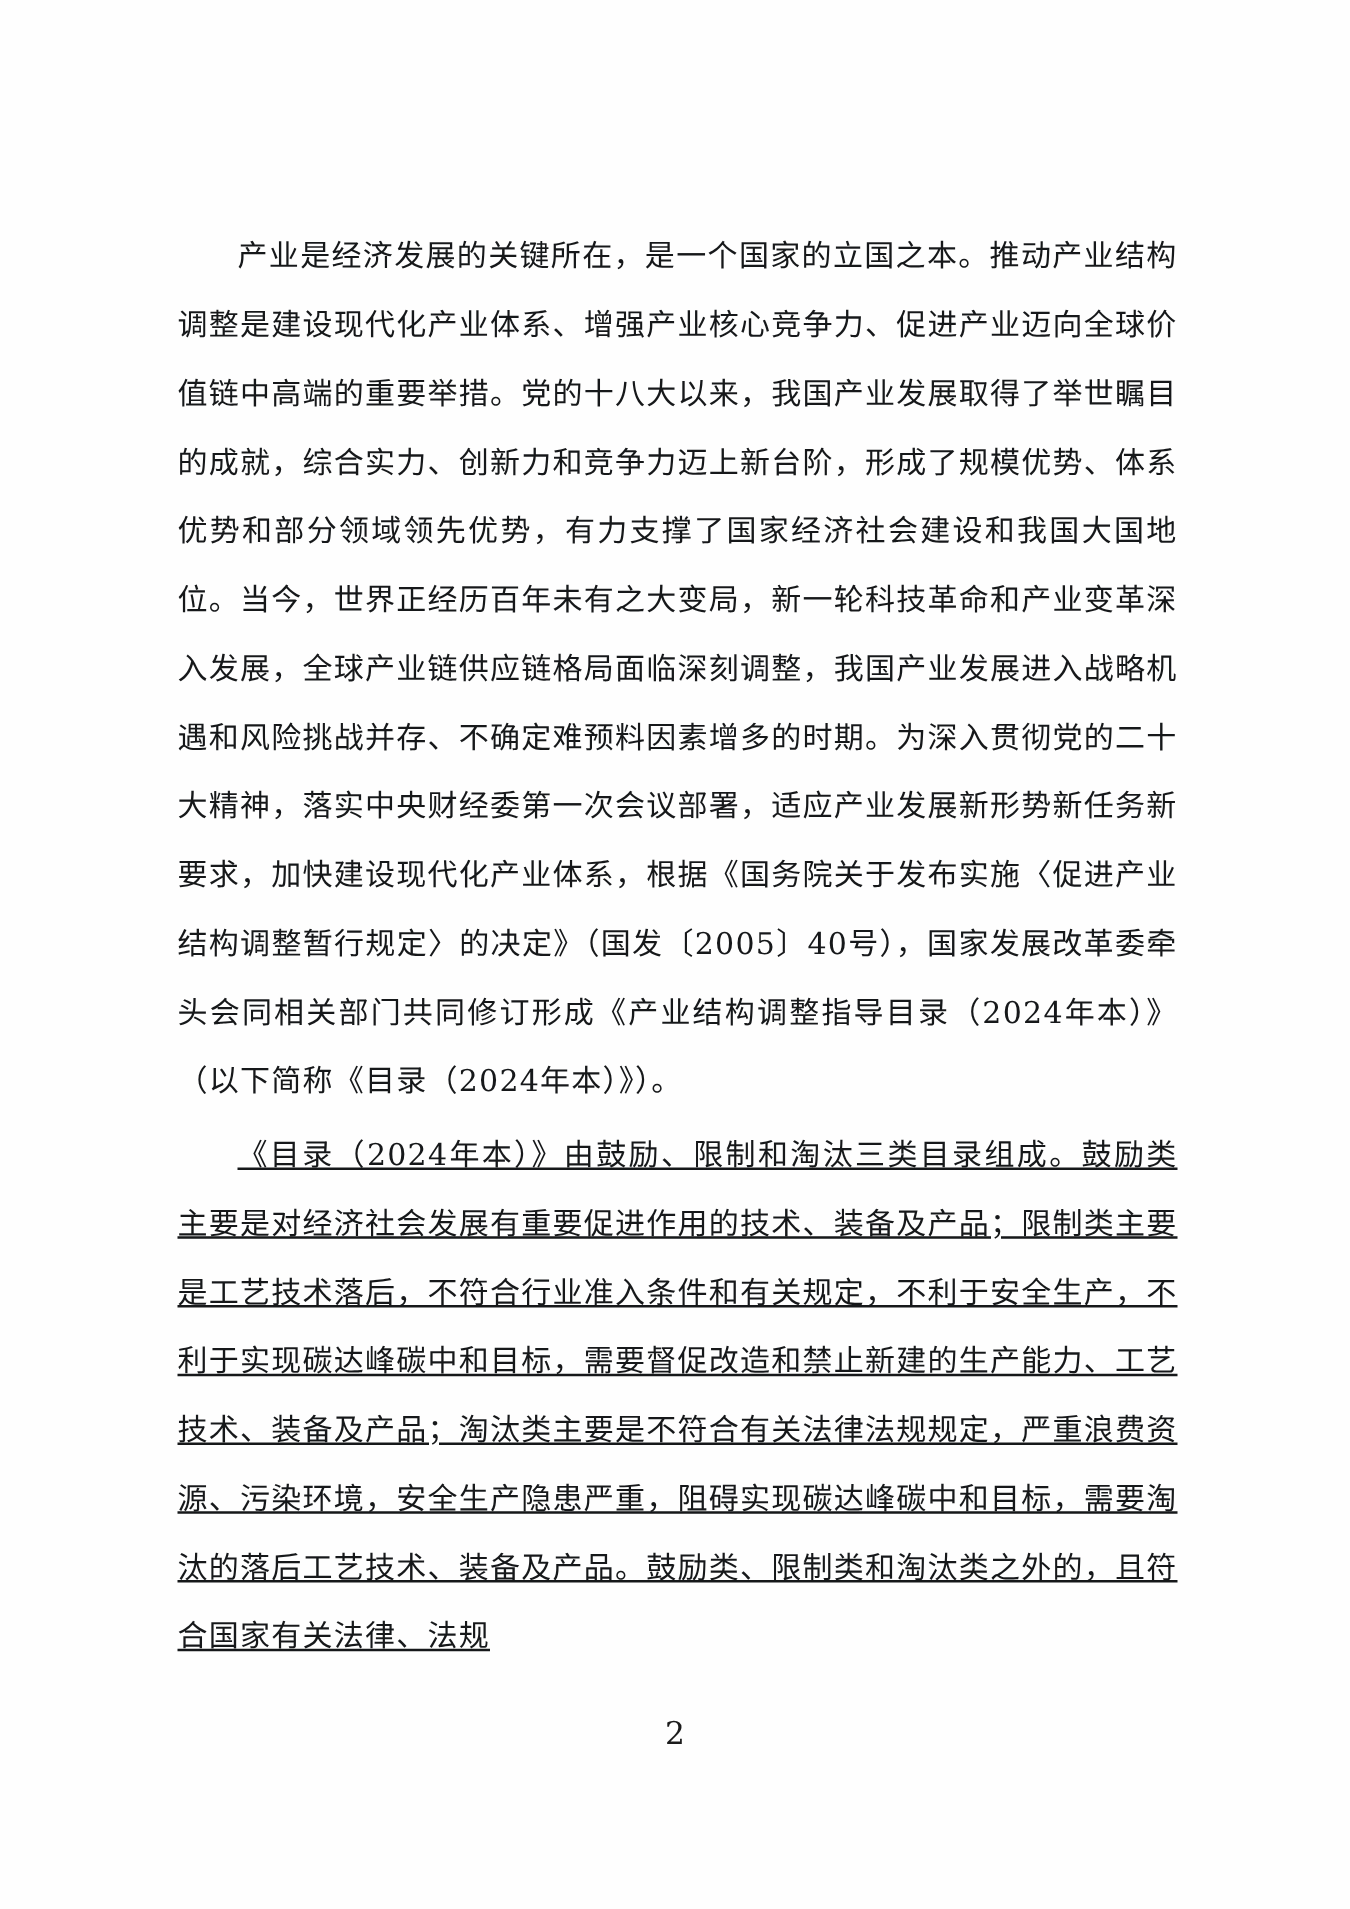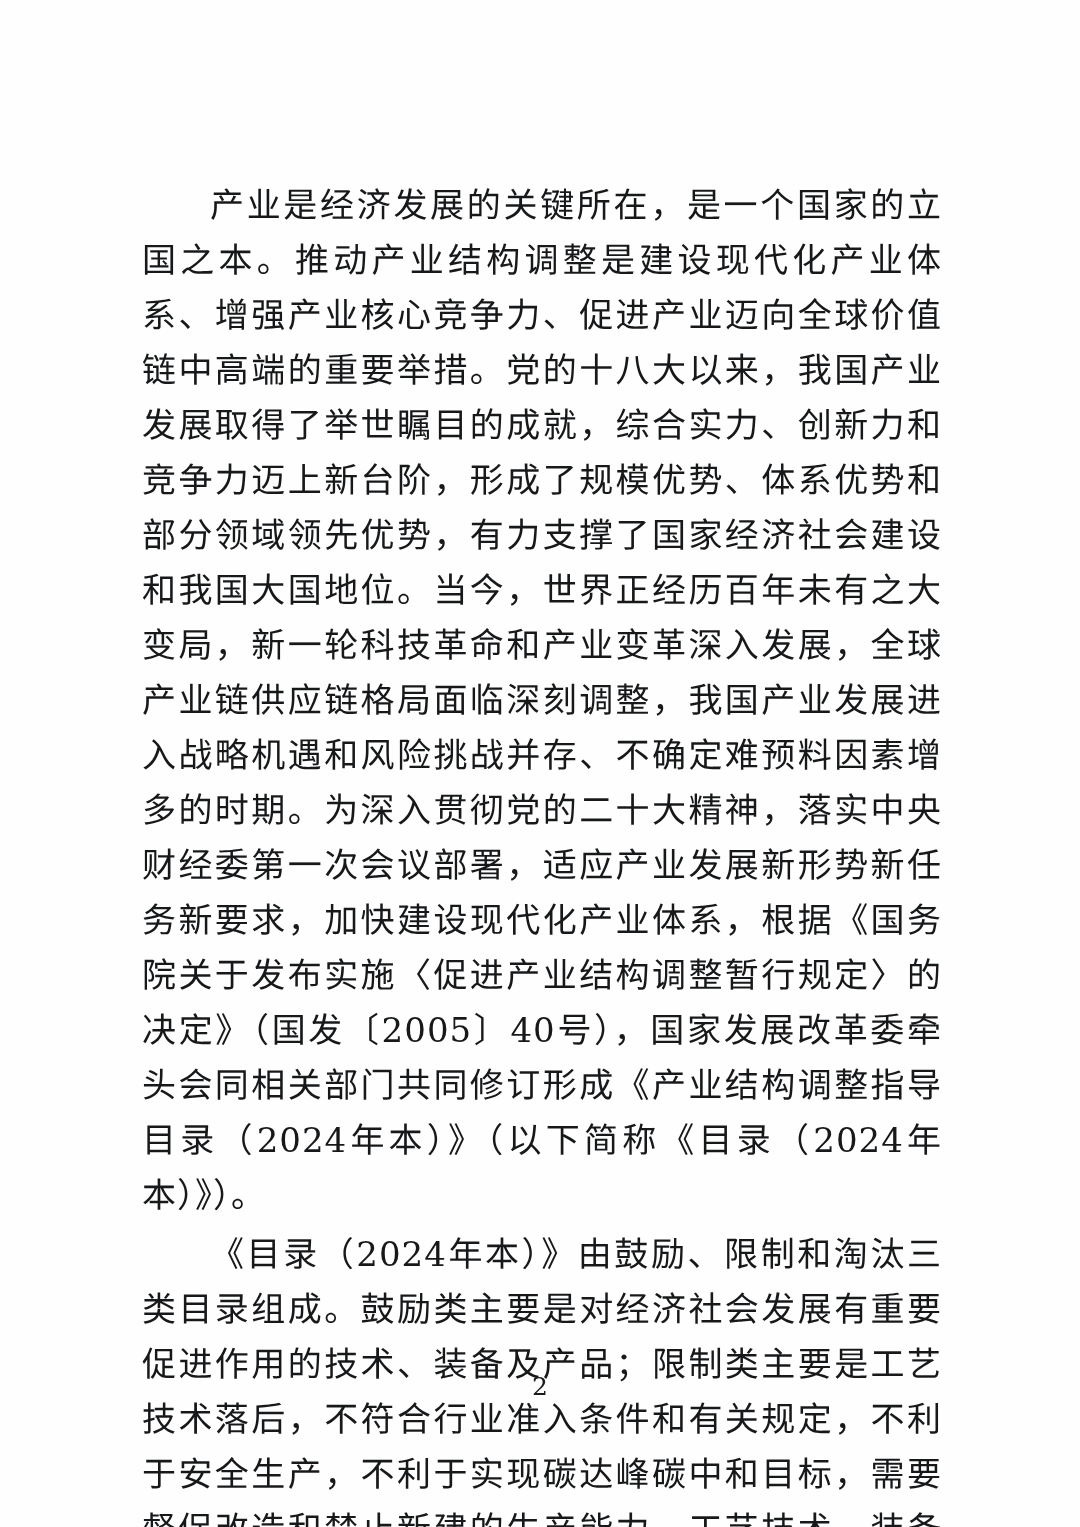--- a/index.html
+++ b/index.html
@@ -25,31 +25,32 @@
     background: #fefefe;
   }
   .content {
     position: absolute;
     left: 142px;
     top: 178px;
     width: 800px;
   }
   .para {
     margin: 0 0 4px 0;
-    font-size: 34px;
+    font-size: 24px;
     line-height: 55px;
     text-align: justify;
     text-justify: inter-ideograph;
     text-indent: 2em;
     letter-spacing: 1.0px;
     color: #16181a;
     font-weight: 500;
   }
   .para + .para {
     margin-top: 2px;
+    text-decoration: underline;
   }
   .page-number {
     position: absolute;
     left: 0;
     top: 1372px;
     width: 1080px;
     text-align: center;
     font-size: 25px;
     color: #1b1b1b;
     font-family: "DejaVu Serif", "Liberation Serif", serif;

